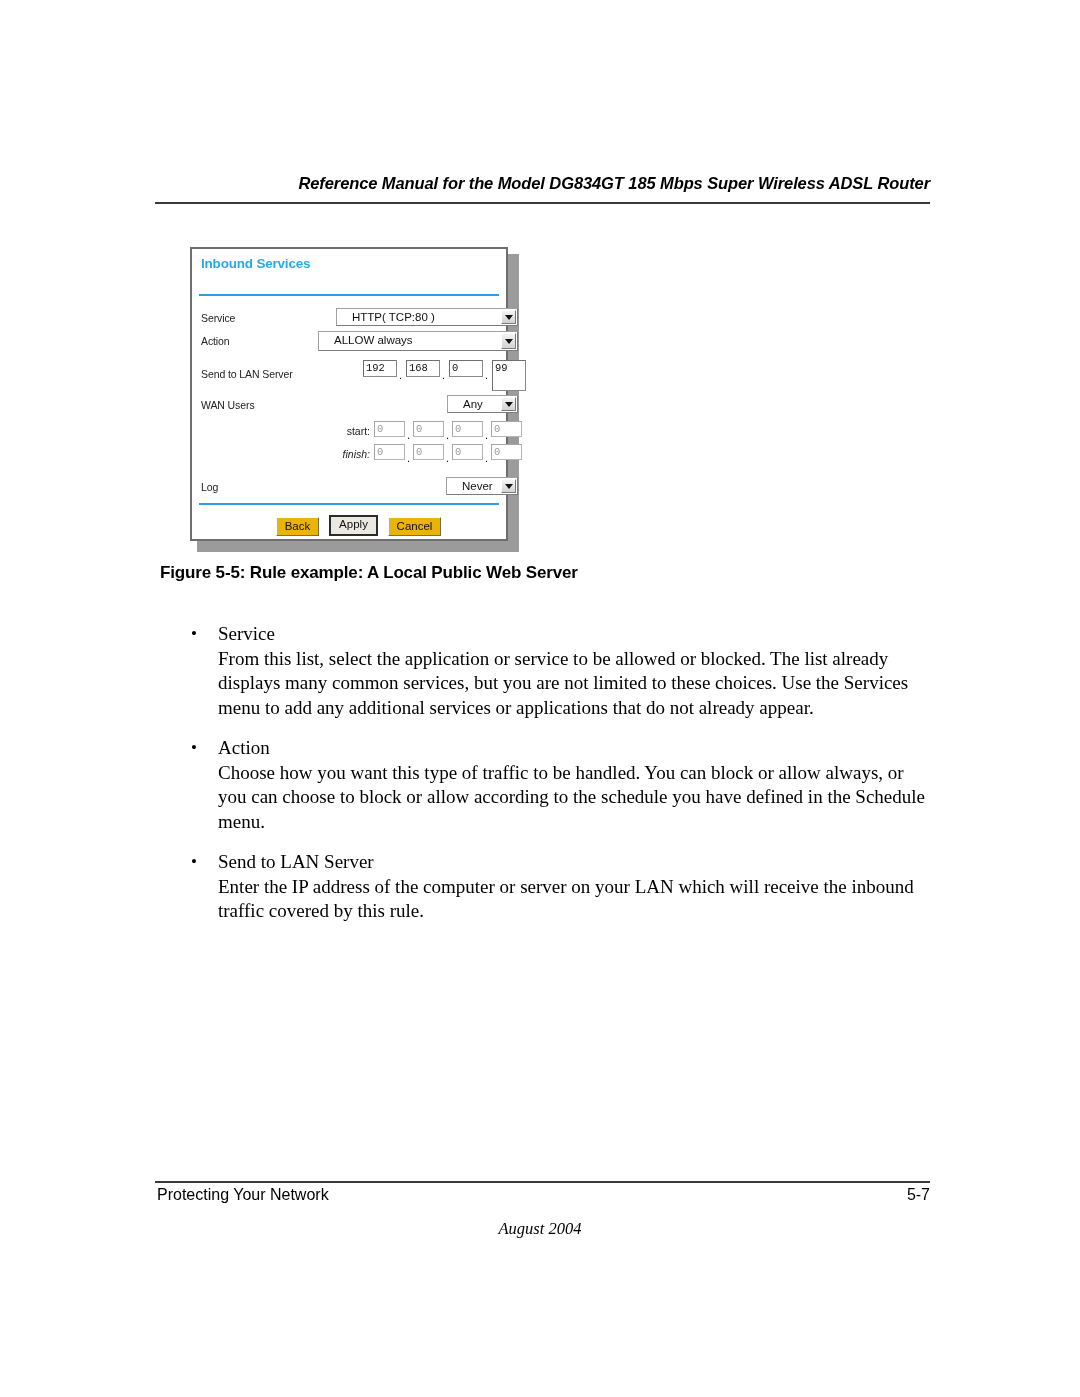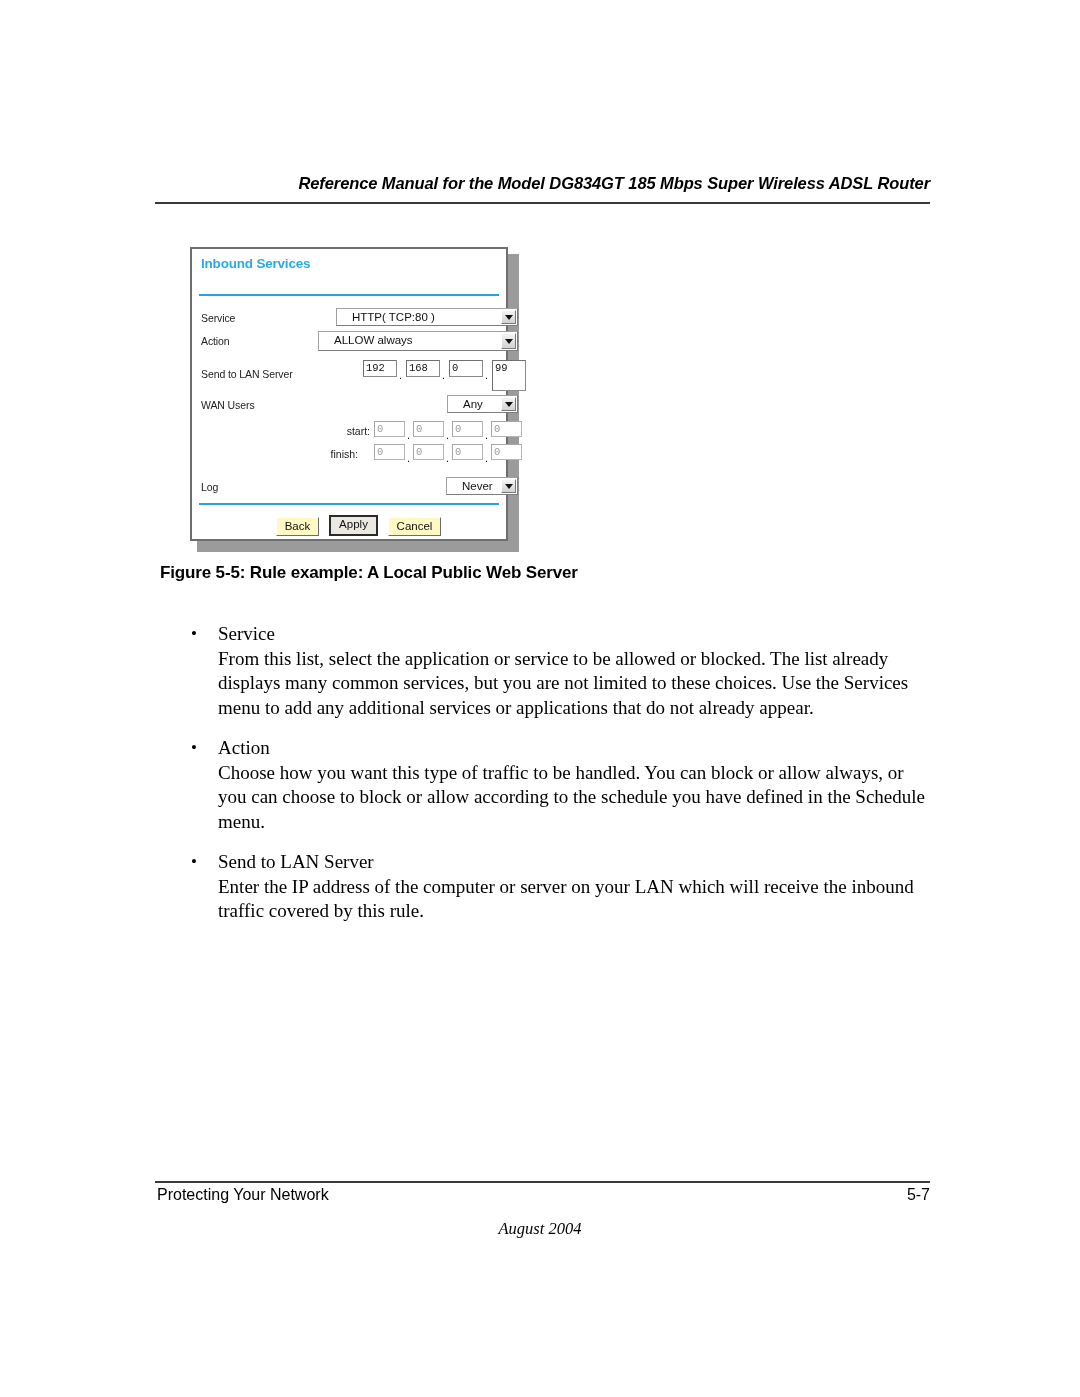--- a/index.html
+++ b/index.html
@@ -105,21 +105,21 @@
   .lbl-log       { left: 9px;  top: 232px; }
 
   .inline-label {
     position: absolute;
     font-size: 10.5px;
     color: #222;
     text-align: right;
     white-space: nowrap;
   }
   .lbl-start  { left: 128px; top: 176px; width: 50px; }
-  .lbl-finish { left: 116px; top: 199px; width: 50px; }
+  .lbl-finish { left: 128px; top: 199px; width: 50px; font-style: italic; }
 
   
   .sel {
     position: absolute;
     box-sizing: border-box;
     background: #ffffff;
     border: 1px solid #7d7d7d;
     border-top-color: #a0a0a0;
     border-left-color: #a0a0a0;
     font-size: 11.5px;
@@ -206,21 +206,21 @@
   .fn-o3 { left: 260px; top: 195px; width: 31px; height: 16px; }
   .fn-o4 { left: 299px; top: 195px; width: 31px; height: 16px; }
   .fn-d1 { left: 215px; top: 204px; }
   .fn-d2 { left: 254px; top: 204px; }
   .fn-d3 { left: 293px; top: 204px; }
 
   
   .btn {
     position: absolute;
     box-sizing: border-box;
-    background: #fef9c3;
+    background: #eab308;
     border: 1px solid #ffffff;
     border-right-color: #6d6d6d;
     border-bottom-color: #6d6d6d;
     font-family: "Liberation Sans", sans-serif;
     font-size: 11.5px;
     color: #111;
     text-align: center;
     line-height: 16px;
     height: 19px;
   }

